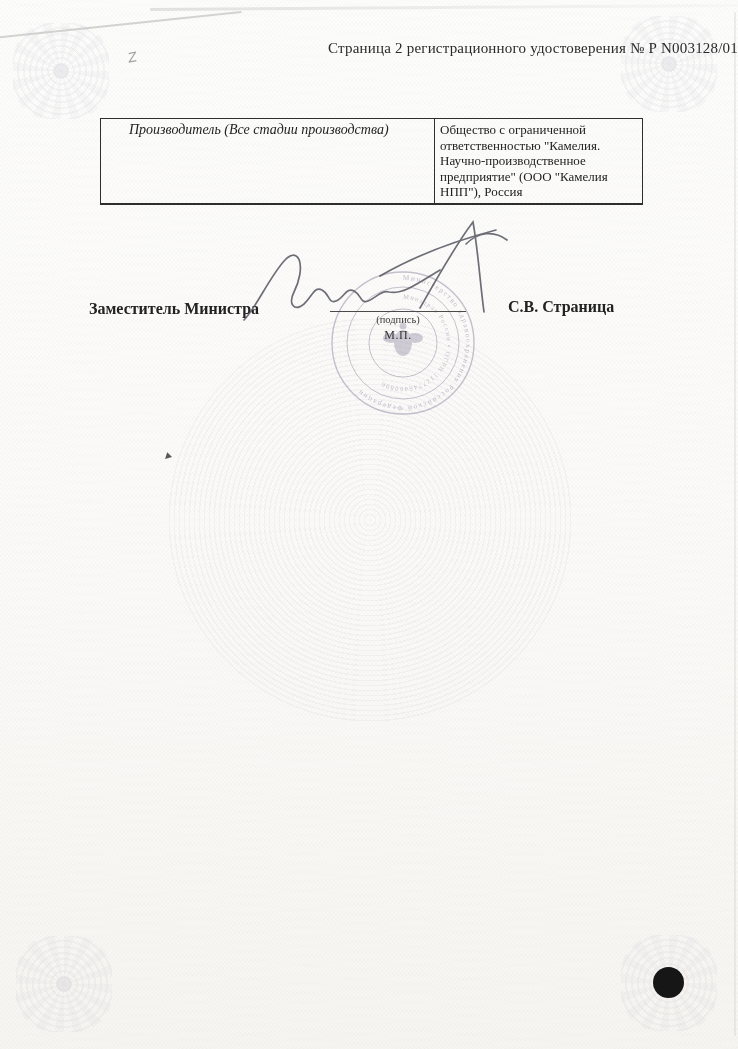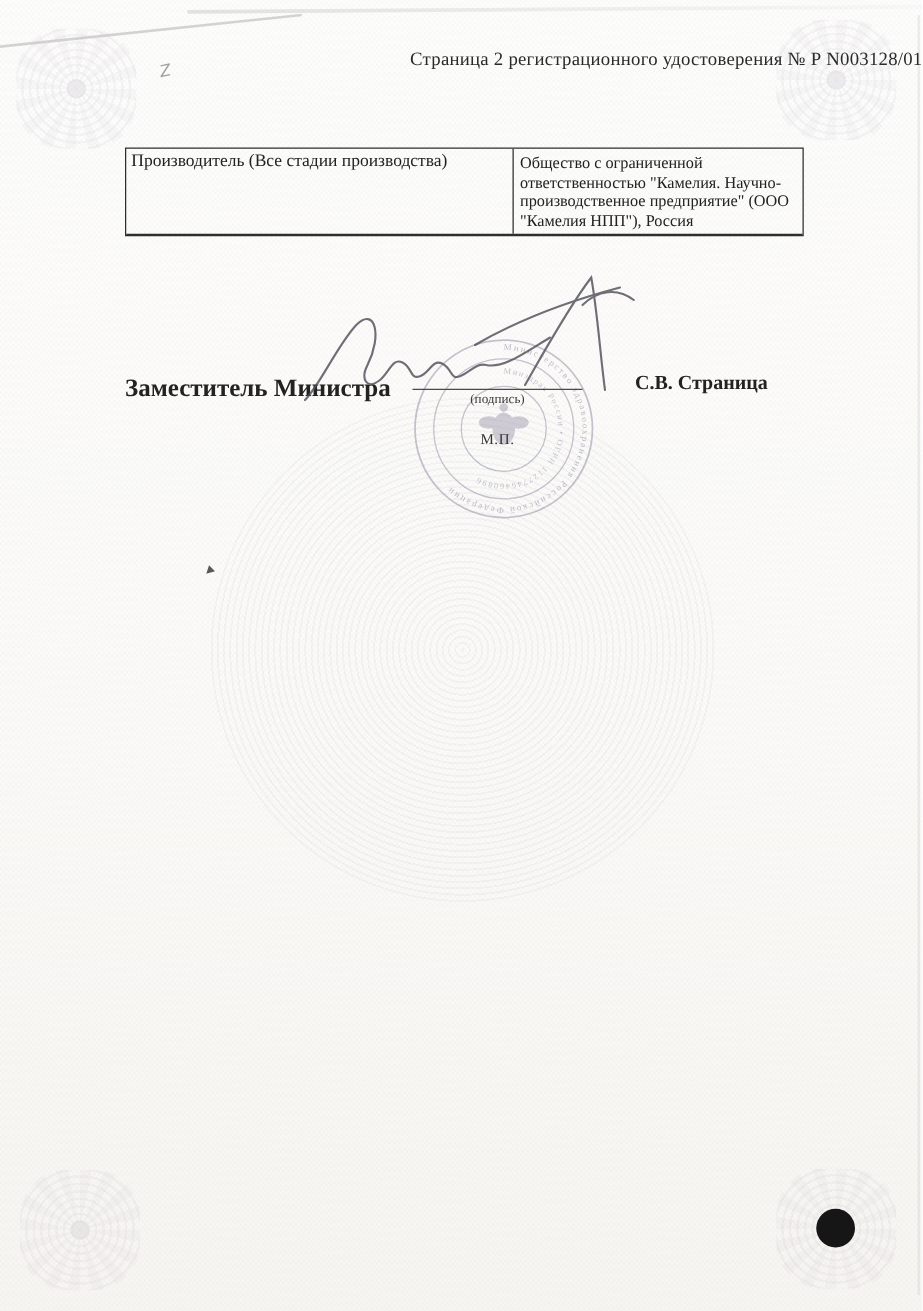--- a/index.html
+++ b/index.html
@@ -43,31 +43,31 @@
     position:absolute;left:100px;top:118px;width:543px;box-sizing:border-box;
     border:1.6px solid #2e2e2e;font-size:14px;line-height:15.5px;color:#222;
   }
   .cert-table .thead{
     font-weight:bold;padding:3px 5px 4px 4px;border-bottom:1.3px solid #2e2e2e;
     font-size:14.2px;
   }
   .cert-table .trow{display:flex;border-bottom:1.3px solid #2e2e2e;}
   .cert-table .cell-left{
     width:310px;box-sizing:border-box;padding:3px 6px 3px 4px;
-    border-right:1.3px solid #2e2e2e;
+    border-right:1.3px solid #2e2e2e;font-style:italic;margin-left:24px;
   }
   .cert-table .cell-right{flex:1;box-sizing:border-box;padding:3px 4px 3px 5px;font-size:13px;}
   .cert-table .taddr{padding:3px 5px 4px 4px;min-height:15px;}
 
-  .sig-title{position:absolute;left:100px;top:300px;font-weight:bold;font-size:20px;color:#222;}
+  .sig-title{position:absolute;left:89px;top:300px;font-weight:bold;font-size:16px;color:#222;}
   .sig-name{position:absolute;left:508px;top:298px;font-weight:bold;font-size:16px;color:#222;}
   .sig-linebox{position:absolute;left:330px;top:311px;width:136px;text-align:center;}
   .sig-line{border-top:1.3px solid #4a4a4a;height:0;}
   .sig-caption{font-size:10.5px;color:#3a3a3a;margin-top:2px;}
-  .sig-seal{font-size:12px;color:#333;margin-top:19px;letter-spacing:.5px;}
+  .sig-seal{font-size:12px;color:#333;margin-top:3px;letter-spacing:.5px;}
 
   .stamp-svg{position:absolute;left:318px;top:258px;pointer-events:none;}
   .signature-svg{position:absolute;left:230px;top:210px;pointer-events:none;}
 
   .pencil-mark{
     position:absolute;left:128px;top:50px;font-size:13px;color:#8a8a86;
     font-style:italic;transform:rotate(-12deg);opacity:.8;
     font-family:"DejaVu Sans","Liberation Sans",sans-serif;
   }
   .speck{position:absolute;left:166px;top:453px;width:0;height:0;

